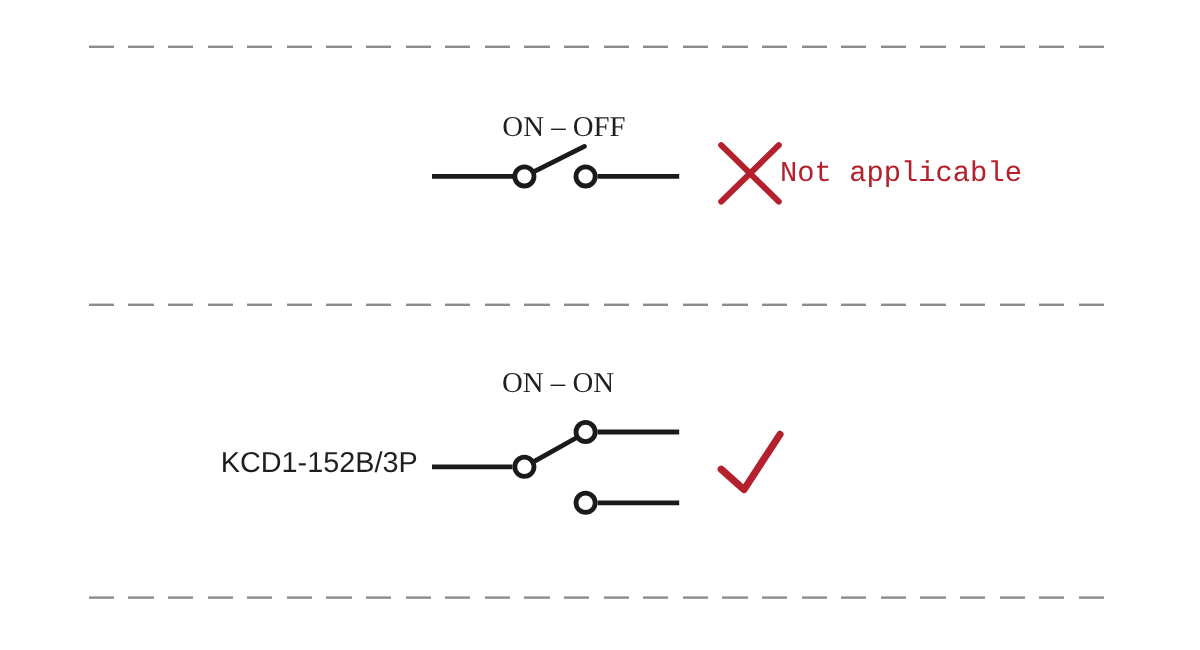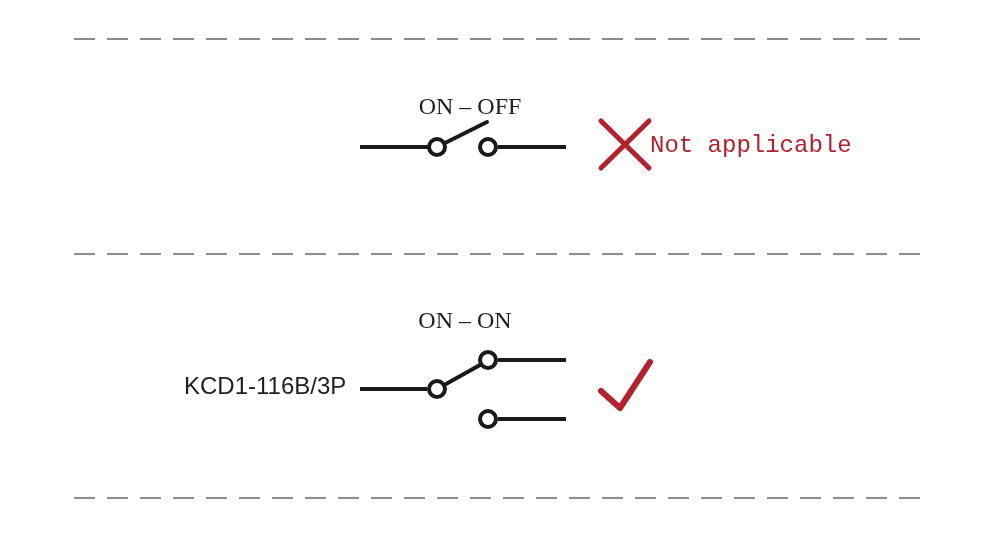--- a/index.html
+++ b/index.html
@@ -96,21 +96,21 @@
     <line x1="148" y1="42" x2="216" y2="42" stroke="currentColor" stroke-width="4"></line>
   </svg>
 
   <svg class="mark-svg r1-mark" width="56" height="56" viewBox="0 0 56 56">
     <line x1="4" y1="4" x2="52" y2="51" stroke="currentColor" stroke-width="5" stroke-linecap="round"></line>
     <line x1="52" y1="4" x2="4" y2="51" stroke="currentColor" stroke-width="5" stroke-linecap="round"></line>
   </svg>
 
   <div class="status-label r1-status">Not applicable</div>
 
-  <div class="model-label r2-model">KCD1-116B/3P</div>
+  <div class="model-label r2-model">KCD1-152B/3P</div>
 
   <div class="switch-type-label r2-type">ON – ON</div>
 
   <svg class="symbol-svg r2-switch" width="225" height="90" viewBox="0 0 225 90">
     <line x1="10" y1="44" x2="77" y2="44" stroke="currentColor" stroke-width="4"></line>
     <circle cx="87" cy="44" r="8" fill="none" stroke="currentColor" stroke-width="4"></circle>
     <line x1="96" y1="39" x2="130" y2="20" stroke="currentColor" stroke-width="4" stroke-linecap="round"></line>
     <circle cx="138" cy="15" r="8" fill="none" stroke="currentColor" stroke-width="4"></circle>
     <line x1="148" y1="15" x2="216" y2="15" stroke="currentColor" stroke-width="4"></line>
     <circle cx="138" cy="74" r="8" fill="none" stroke="currentColor" stroke-width="4"></circle>

